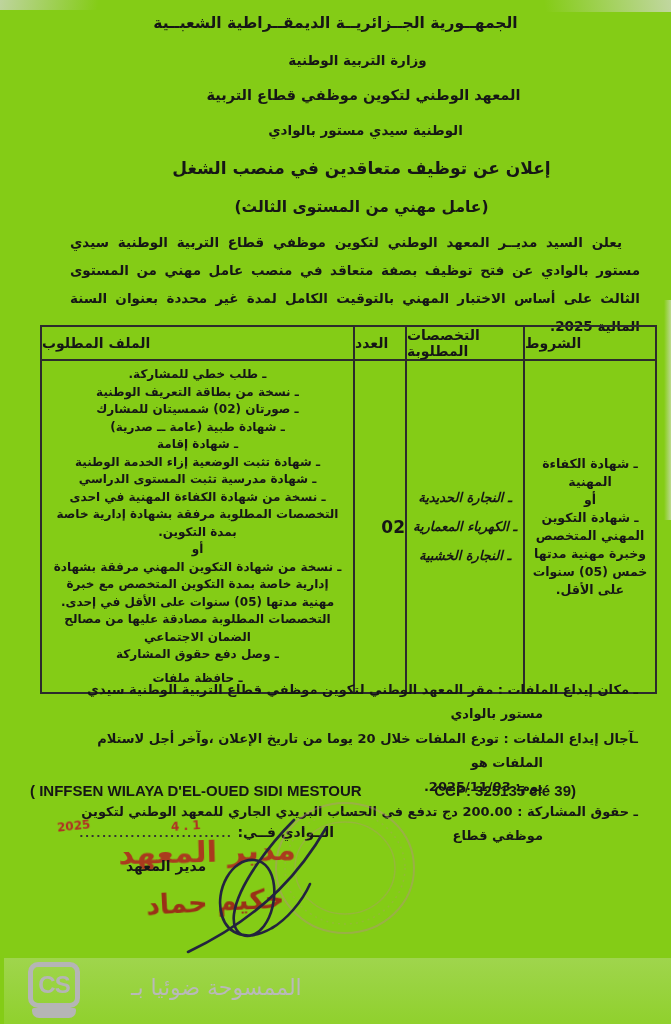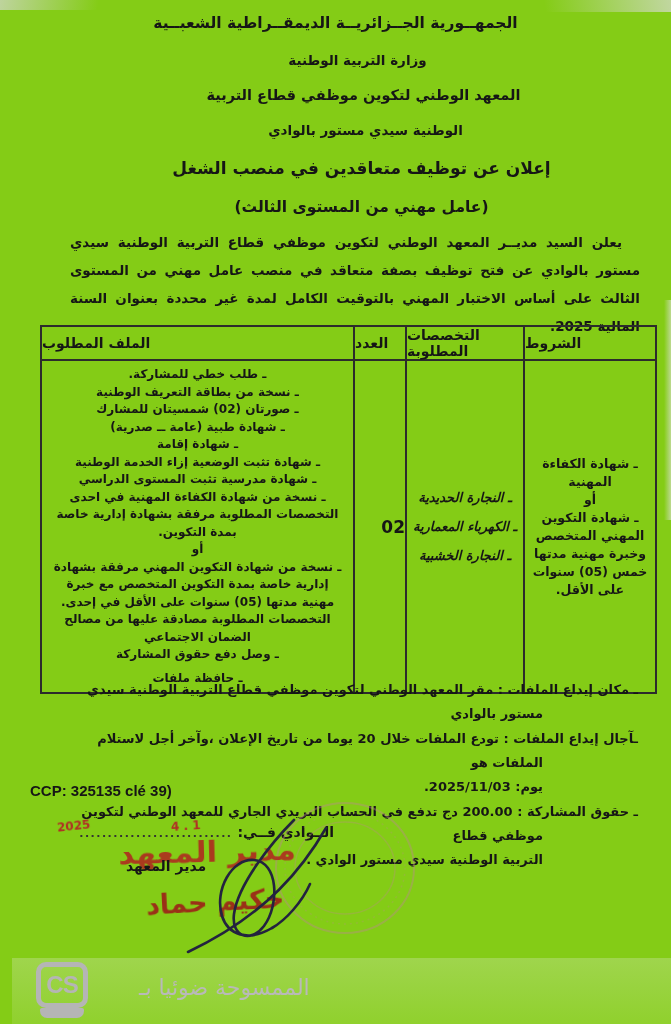--- a/index.html
+++ b/index.html
@@ -71,21 +71,21 @@
     transform:rotate(-1.5deg) scaleY(.92); filter:blur(.5px); opacity:.88; z-index:3; }
   .director-label { position:absolute; top:50px; left:126px; direction:rtl;
     font-size:14px; font-weight:700; z-index:4; }
   .name-red { position:absolute; top:78px; left:146px; direction:rtl;
     color:#9c2418; font-size:27px; font-weight:700; letter-spacing:3px;
     transform:rotate(-3deg); filter:blur(.4px); opacity:.92; z-index:3; }
   .sig-svg { position:absolute; top:6px; left:176px; z-index:5; }
   .stamp-circle { position:absolute; top:-10px; left:270px; z-index:1; opacity:.85; }
 
   
-  .footer { position:absolute; left:12px; right:0; bottom:0; height:66px;
+  .footer { position:absolute; left:4px; right:0; bottom:0; height:66px;
     display:flex; align-items:center; gap:15px; padding-left:24px; direction:ltr;
     background:linear-gradient(to bottom, rgba(240,240,240,.25), rgba(250,250,250,.1)); }
   .cs-badge { position:relative; width:52px; height:46px; margin-top:-12px;
     border:5px solid #b5b5b5; border-radius:10px;
     display:flex; align-items:center; justify-content:center;
     font-family:"Liberation Sans", sans-serif; font-weight:700; font-size:24px;
     color:#b5b5b5; letter-spacing:-1px; }
   .cs-badge::after { content:""; position:absolute; left:-1px; right:-1px; bottom:-15px;
     height:10px; background:#b5b5b5; border-radius:2px 2px 7px 7px; }
   .brand { font-family:"Liberation Sans", sans-serif; font-size:29px; color:#b9b9b9; margin-top:-8px; }
@@ -167,25 +167,25 @@
       <b>20</b>
       <b>يوما من تاريخ الإعلان ،وآخر أجل لاستلام الملفات هو</b>
       <br>
       <b>يوم: 2025/11/03.</b>
     </div>
     <div class="note">
       <b>ـ حقوق المشاركة :</b>
       <b>200.00</b>
       <span>دج تدفع في الحساب البريدي الجاري للمعهد الوطني لتكوين موظفي قطاع</span>
       <br>
-      <span>التربية الوطنية سيدي مستور الوادي .</span>
     </div>
   </div>
 
   <div class="latin-line">
+    <span>( INFFSEN WILAYA D'EL-OUED SIDI MESTOUR</span>
     <span>CCP: 325135 clé 39)</span>
   </div>
 
   <div class="sig-area">
     <div class="place-line">
       <b>الــوادي فــي:</b>
       <span class="dots-wrap">
         <span class="dots">...........................</span>
         <span class="hw-marks">1 . 4</span>
         <span class="hw-year">2025</span>

